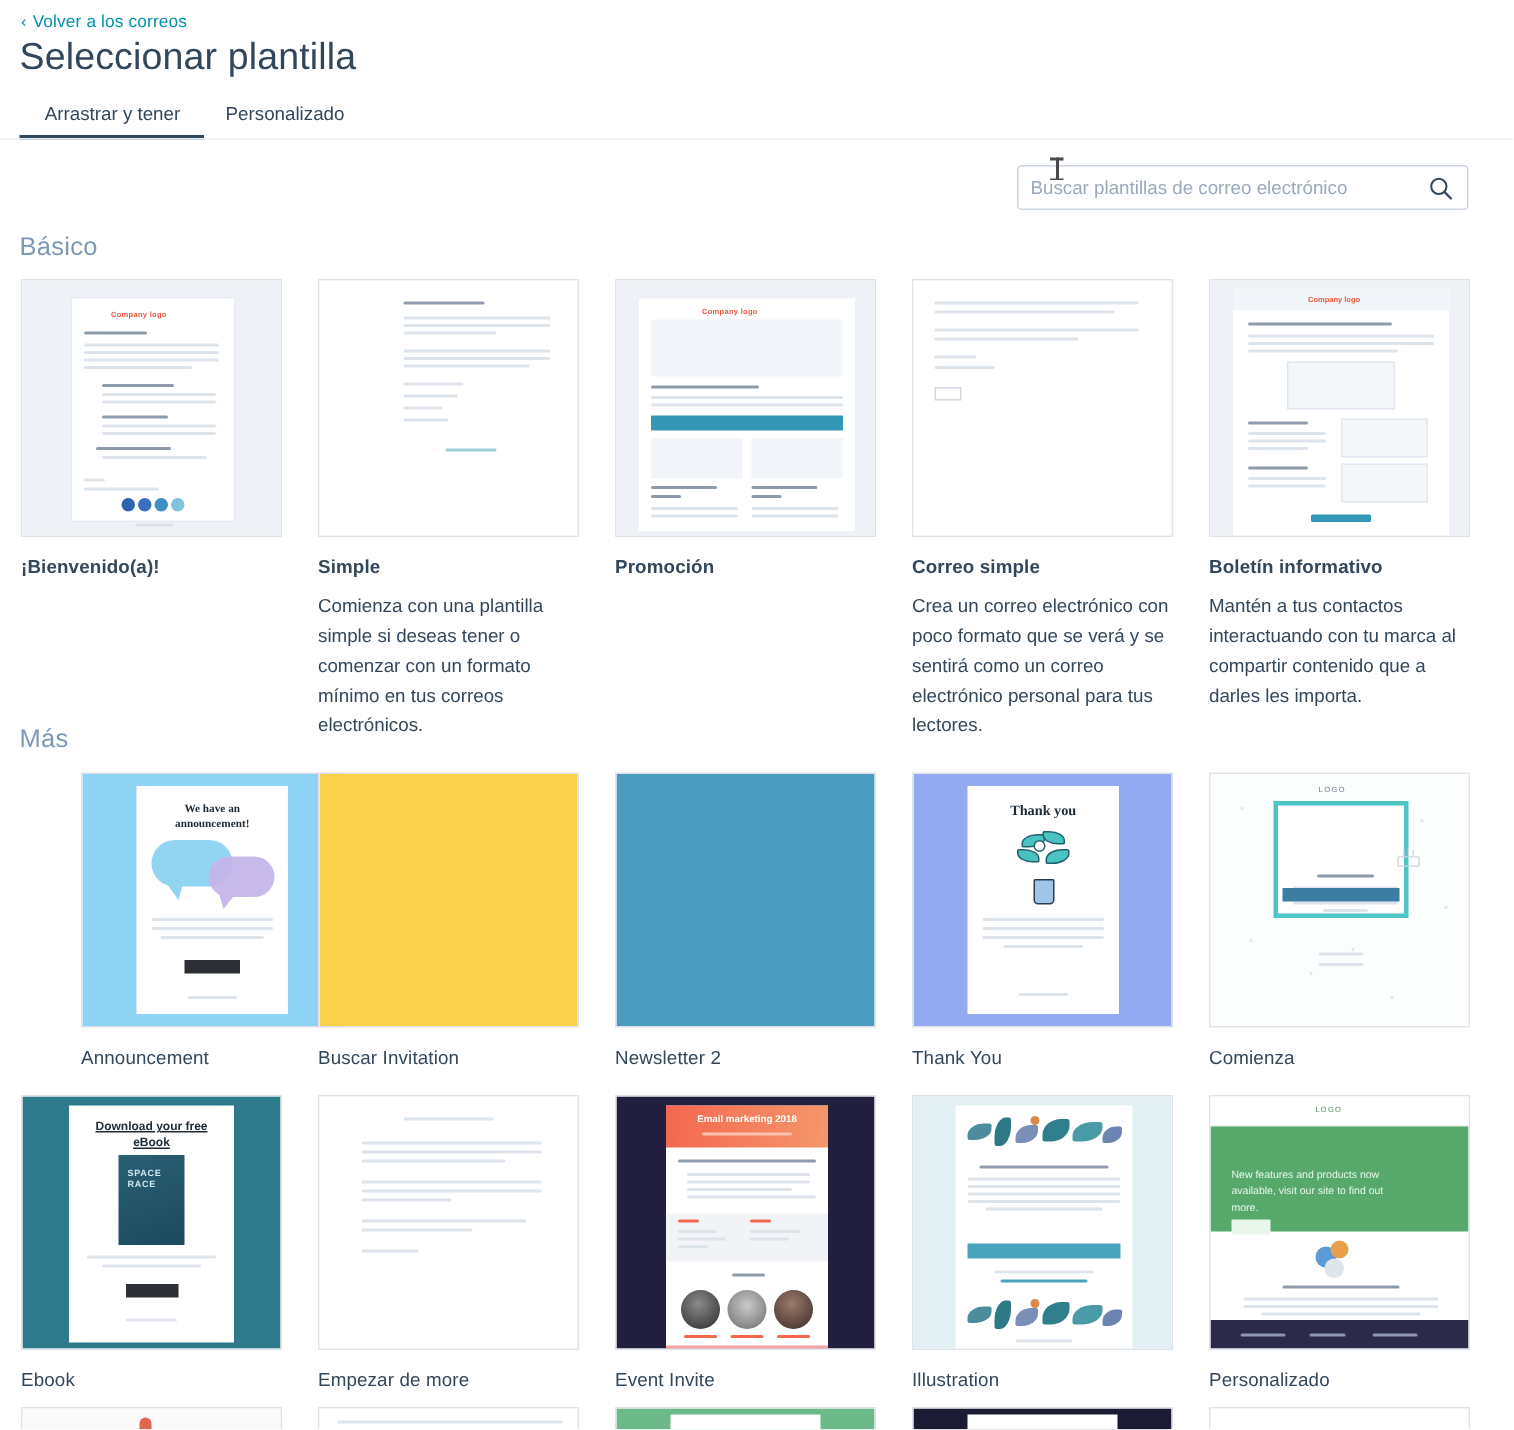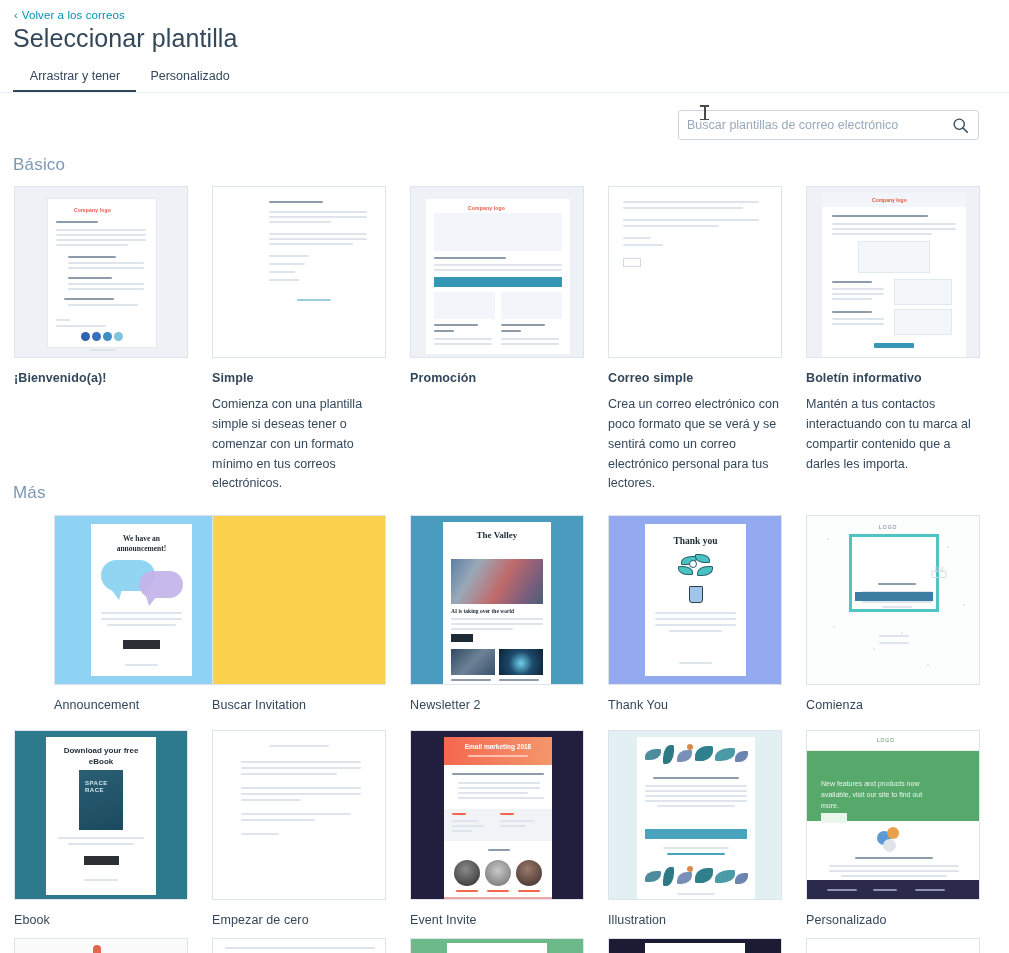--- a/index.html
+++ b/index.html
@@ -171,21 +171,21 @@
   .b-bg { position:absolute; inset:0; background:#fcfdfd; }
   .b-logo { position:absolute; left:72px; top:8px; font-size:5px; color:#6b7a8c; letter-spacing:1px; }
   .b-box { position:absolute; left:42px; top:18px; width:90px; height:78px; border:3px solid #4fc4c4; background:#fff; }
   .b-cake { position:absolute; left:77px; top:28px; width:20px; height:14px; }
   .b-btn { position:absolute; left:48px; top:76px; width:78px; height:9px; background:#3b7ea1; }
   .b-dot { position:absolute; width:1.5px; height:1.5px; background:#e3e7ec; border-radius:50%; }
 
   
   .eb-bg { position:absolute; inset:0; background:#2d7a8c; }
   .eb-mail { left:31px; top:6px; width:110px; height:158px; background:#fff; }
-  .eb-h { position:absolute; left:10px; top:9px; width:90px; text-align:center; font-size:8px; font-weight:700; color:#1d2b36; line-height:1.35; }
+  .eb-h { position:absolute; left:10px; top:9px; width:90px; text-align:center; font-size:8px; font-weight:700; color:#1d2b36; line-height:1.35;text-decoration:underline; }
   .eb-book { position:absolute; left:33px; top:33px; width:44px; height:60px; background:linear-gradient(160deg,#2b5f74,#1b4a5e); }
   .eb-bt { position:absolute; left:6px; top:10px; font-size:6px; font-weight:700; color:#cfe8ef; line-height:1.2; letter-spacing:.5px; }
   .eb-btn { position:absolute; left:38px; top:119px; width:35px; height:9px; background:#2c2f33; }
 
   
   .z-bg { position:absolute; inset:0; background:#fff; }
 
   
   .ei-bg { position:absolute; inset:0; background:#221f3e; }
   .ei-mail { left:33px; top:6px; width:108px; height:166px; background:#fff; }
@@ -384,33 +384,20 @@
   <div class="card" style="left:212px; top:515px;">
     <div class="thumb h170">
       <div class="e-bg"></div>
     </div>
     <div class="card-title reg">Buscar Invitation</div>
   </div>
 
   <div class="card" style="left:410px; top:515px;">
     <div class="thumb h170">
       <div class="n-bg"></div>
-      <div class="mail n-mail">
-        <div class="n-h">The Valley</div>
-        <div class="n-hero"></div>
-        <div class="n-sub">AI is taking over the world</div>
-        <div class="ln light" style="left:8px; top:96px; width:92px;"></div>
-        <div class="ln light" style="left:8px; top:101px; width:92px;"></div>
-        <div class="ln light" style="left:8px; top:106px; width:62px;"></div>
-        <div class="n-btn"></div>
-        <div class="n-img2 n-c1"></div>
-        <div class="n-img2 n-c2"></div>
-        <div class="ln dark" style="left:8px; top:157px; width:40px;"></div>
-        <div class="ln dark" style="left:56px; top:157px; width:40px;"></div>
-      </div>
     </div>
     <div class="card-title reg">Newsletter 2</div>
   </div>
 
   <div class="card" style="left:608px; top:515px;">
     <div class="thumb h170">
       <div class="ty-bg"></div>
       <div class="mail ty-mail">
         <div class="ty-h">Thank you</div>
         <div class="ty-pet" style="left:36px; top:32px; width:16px; height:9px; border-radius:70% 10% 70% 10%;"></div>
@@ -485,21 +472,21 @@
       <div class="ln light" style="left:28px; top:30px; width:120px;"></div>
       <div class="ln light" style="left:28px; top:36px; width:120px;"></div>
       <div class="ln light" style="left:28px; top:42px; width:96px;"></div>
       <div class="ln light" style="left:28px; top:56px; width:120px;"></div>
       <div class="ln light" style="left:28px; top:62px; width:120px;"></div>
       <div class="ln light" style="left:28px; top:68px; width:60px;"></div>
       <div class="ln light" style="left:28px; top:82px; width:110px;"></div>
       <div class="ln light" style="left:28px; top:88px; width:74px;"></div>
       <div class="ln light" style="left:28px; top:102px; width:38px;"></div>
     </div>
-    <div class="card-title reg">Empezar de cero</div>
+    <div class="card-title reg">Empezar de more</div>
   </div>
 
   <div class="card" style="left:410px; top:730px;">
     <div class="thumb h170">
       <div class="ei-bg"></div>
       <div class="mail ei-mail">
         <div class="ei-head">
           <div class="ei-ht">Email marketing 2018</div>
           <div class="ln" style="left:24px; top:18px; width:60px; background:#fbc2b2; height:2px;"></div>
         </div>

